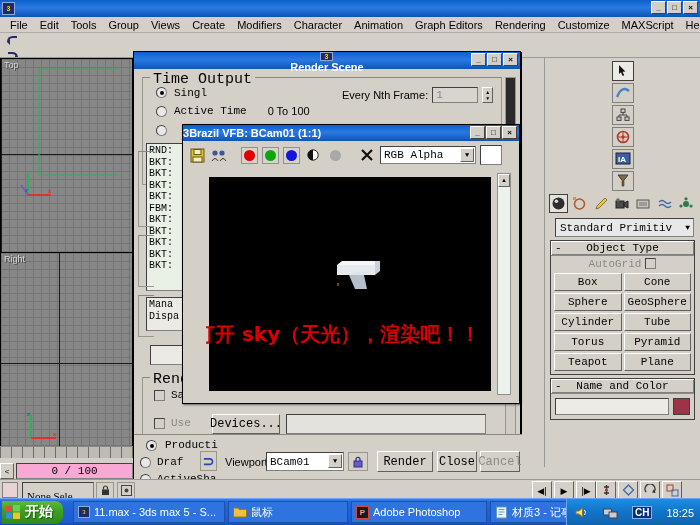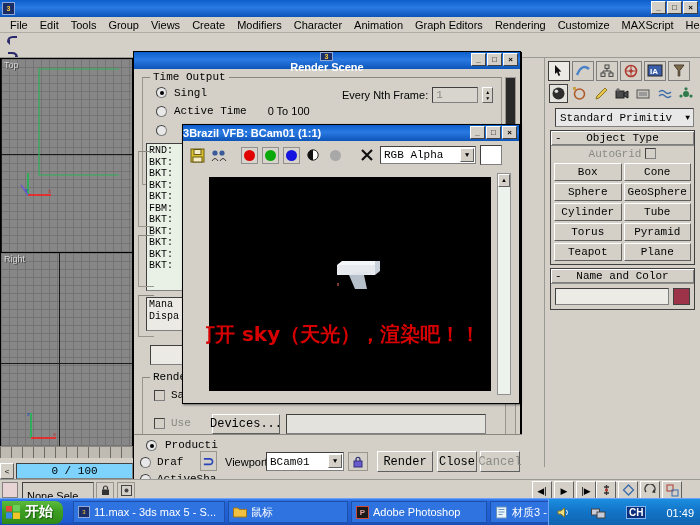--- a/index.html
+++ b/index.html
@@ -91,21 +91,21 @@
     background-size: 8px 8px;
   }
   .axis-h { position: absolute; left: 0; right: 0; height: 1px; background: #1a1a1a; }
   .axis-v { position: absolute; top: 0; bottom: 0; width: 1px; background: #1a1a1a; }
 
   
   .cmdpanel {
     position: absolute; right: 0; top: 58px; width: 156px; bottom: 58px;
     background: #d4d0c8; border-left: 1px solid #9a9a94;
   }
-  .tabrow { display: flex; align-items: center; gap: 2px; padding: 3px 3px 1px 3px; }
+  .tabrow { display: flex; align-items: center; gap: 2px; padding: 3px 3px 1px 3px; flex-direction: column; }
   .tabbtn {
     width: 22px; height: 20px; border: 1px solid #7f7f7f; background: #d4d0c8;
     display: flex; align-items: center; justify-content: center;
   }
   .tabbtn.sel { background: #eceae4; border-color: #404040; }
   .iconrow { display: flex; align-items: center; gap: 2px; padding: 2px 4px; }
   .icobtn {
     width: 20px; height: 19px; border: 1px solid transparent; background: #d4d0c8;
     display: flex; align-items: center; justify-content: center;
   }
@@ -167,21 +167,21 @@
     border: 1px solid #8ea8d8; display: flex; align-items: center;
     justify-content: center; font-size: 7px; color: #ffcc33;
   }
   .dlg-body { position: absolute; inset: 17px 0 0 0; }
   .grp {
     position: absolute; border: 1px solid #9a968e;
     border-top-color: #8a8680;
   }
   .grp-title {
     position: absolute; top: -7px; left: 7px; background: #d4d0c8;
-    padding: 0 3px; font-family: "Liberation Mono", monospace; font-size: 11px;
+    padding: 0 3px; font-family: "Liberation Mono", monospace; font-size: 15px;
   }
   .radio {
     width: 11px; height: 11px; border-radius: 50%; background: #e8e8e8;
     border: 1px solid #808080; border-top-color: #404040; border-left-color: #404040;
     display: inline-block; vertical-align: middle; position: relative;
   }
   .radio.on::after {
     content: ""; position: absolute; left: 3px; top: 3px;
     width: 4px; height: 4px; border-radius: 50%; background: #000;
   }
@@ -268,34 +268,34 @@
   .timeline {
     position: absolute; left: 0; bottom: 67px; width: 133px; height: 12px;
     background: #bfbbb2; border-top: 1px solid #8a8680;
     background-image: repeating-linear-gradient(to right, #6e6a64 0 1px, transparent 1px 11px);
   }
   .framecount {
     position: absolute; left: 0; bottom: 46px; width: 133px; height: 16px;
     display: flex; align-items: center; gap: 2px;
   }
   .fc-box {
-    flex: 1; height: 16px; background: #7dd3fc;
+    flex: 1; height: 16px; background: #f9a8d4;
     border: 1px solid #808080; border-top-color: #404040; border-left-color: #404040;
     display: flex; align-items: center; justify-content: center;
     font-family: "Liberation Mono", monospace; font-size: 11px;
   }
   .statusbar {
     position: absolute; left: 0; bottom: 0; width: 700px; height: 46px;
     background: #d4d0c8; border-top: 1px solid #9a9a94;
   }
   .sb-field {
     height: 28px; background: #d4d0c8;
     border: 1px solid #808080; border-top-color: #404040; border-left-color: #404040;
     display: flex; align-items: center; padding-left: 4px;
-    font-family: Liberation Sans, sans-serif; font-size: 11px;
+    font-family: Liberation Serif, serif; font-size: 11px;
   }
   .navbtn {
     width: 20px; height: 19px; background: #d4d0c8;
     border: 1px solid #fff; border-right-color: #606060; border-bottom-color: #606060;
     display: flex; align-items: center; justify-content: center; font-size: 9px;
   }
 
   
   .taskbar {
     position: absolute; left: 0; bottom: 0; width: 700px; height: 27px;
@@ -313,21 +313,21 @@
   }
   .tb-sep { width: 6px; height: 20px; }
   .taskitem {
     height: 22px; min-width: 0; margin-right: 3px; padding: 0 8px 0 4px;
     background: #2f73e0; border: 1px solid #1d50a8;
     display: flex; align-items: center; gap: 4px;
     color: #fff; font-size: 11px; white-space: nowrap; overflow: hidden;
   }
   .tray {
     position: absolute; right: 0; top: 0; height: 27px;
-    display: flex; align-items: center; gap: 20px; padding: 0 6px 0 8px;
+    display: flex; align-items: center; gap: 14px; padding: 0 6px 0 8px;
     background: linear-gradient(180deg, #1b8fe0 0%, #1374c8 45%, #0f63ae 100%);
     border-left: 1px solid #6ea2f7; color: #fff; font-size: 11px;
   }
   .ch-badge {
     background: #0a2f7a; color: #fff; font-size: 10px; font-weight: bold;
     padding: 0 2px; border: 1px solid #88b4f0;
   }
 </style>
 </head>
 <body>
@@ -977,17 +977,17 @@
     <div class="tray">
       <svg width="14" height="13" viewBox="0 0 14 13">
           <path d="M1 5 L4 5 L7.5 2 L7.5 11 L4 8 L1 8 Z" fill="#f0e08a" stroke="#8a7a20"></path>
           <path d="M9.5 4 Q11.5 6.5 9.5 9" stroke="#fff" fill="none"></path>
         </svg>
       <svg width="15" height="13" viewBox="0 0 15 13">
           <rect x="0.5" y="3" width="8" height="6" fill="#c8ccd8" stroke="#444"></rect>
           <rect x="6" y="6" width="8" height="6" fill="#c8ccd8" stroke="#444"></rect>
         </svg>
       <span class="ch-badge">CH</span>
-      <span>01:49</span>
+      <span>18:25</span>
     </div>
   </div>
 
 </div>
 
 </body></html>

